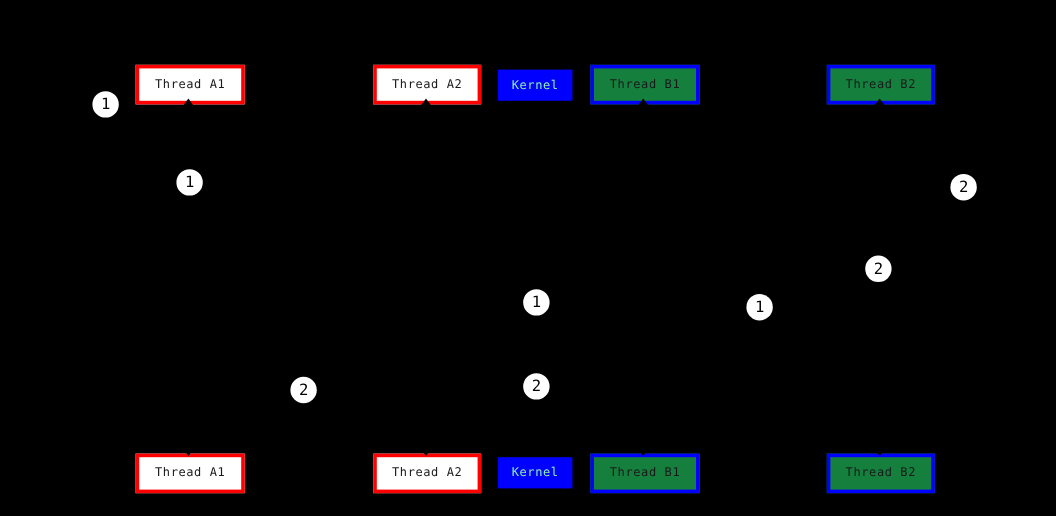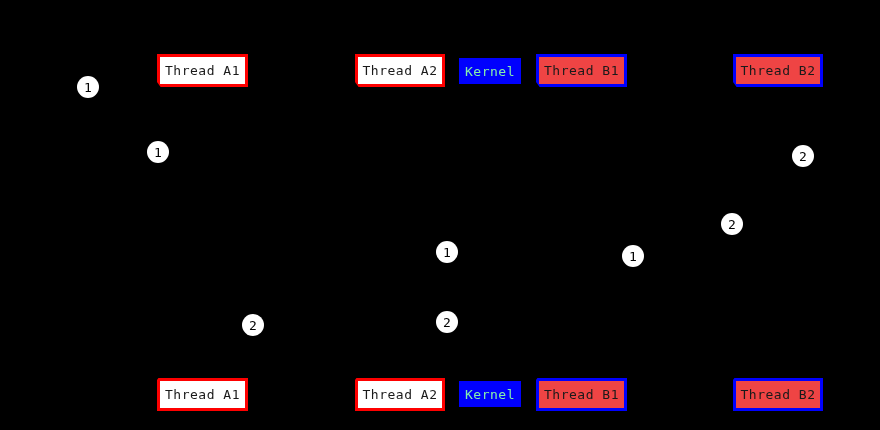--- a/index.html
+++ b/index.html
@@ -19,32 +19,31 @@
     position: absolute;
     left: 0; top: 0;
     width: 100%; height: 100%;
   }
   .box {
     position: absolute;
     box-sizing: border-box;
     display: flex;
     align-items: center;
     justify-content: center;
-    font-size: 13px;
+    font-size: 10px;
     letter-spacing: 0.5px;
     white-space: nowrap;
-    margin-left: 44px;
   }
   .box.thread-a {
     background: #ffffff;
     border: 3px solid #fe0000;
     color: #1a1a1a;
   }
   .box.thread-b {
-    background: #ef4444;
+    background: #15803d;
     border: 3px solid #0000fe;
     color: #1a1a1a;
   }
   .box.kernel {
     background: #0000fe;
     border: none;
     color: #86efac;
   }
   .marker {
     position: absolute;

